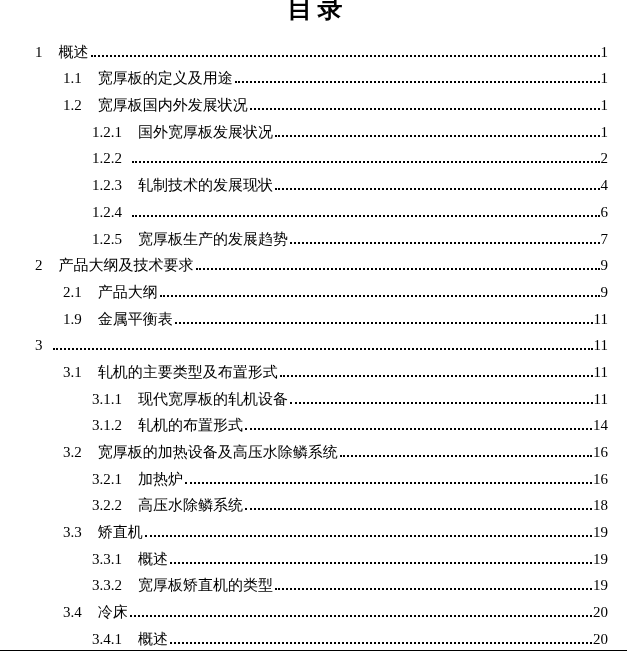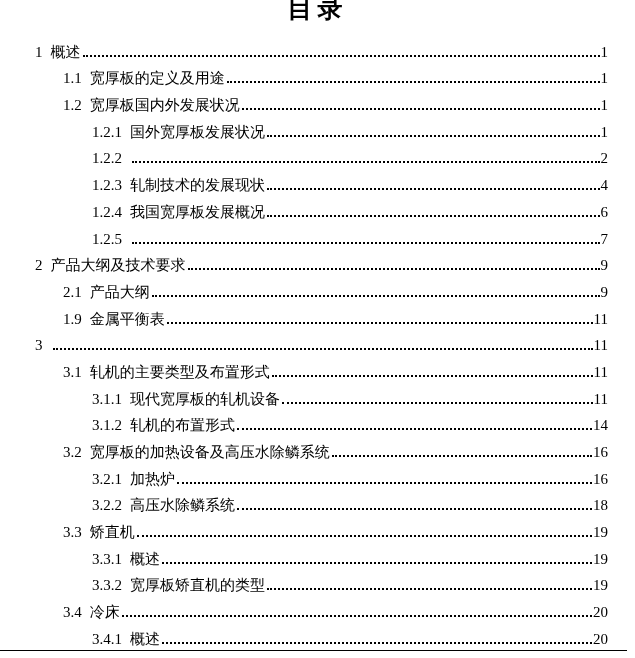--- a/index.html
+++ b/index.html
@@ -30,21 +30,21 @@
     display: flex;
     align-items: flex-end;
     height: 26.7px;
     font-size: 15px;
     line-height: 1.2;
     cursor: pointer;
   }
   .row.level-2 { padding-left: 28px; align-items: flex-end; }
   .row.level-3 { padding-left: 57px; justify-content: space-between; }
   .num   { white-space: nowrap; margin-right: 8px; }
-  .label { white-space: nowrap; }
+  .label { white-space: nowrap; margin-left: 8px; }
   .leader {
     flex: 1 1 auto;
     min-width: 8px;
     border-bottom: 2px dotted #000000;
     margin: 0 1px 4px 2px;
     height: 1px;
   }
   .pg { white-space: nowrap; }
   .bottom-bar {
     position: absolute;
@@ -91,26 +91,26 @@
     <span class="pg">2</span>
   </div>
       <div class="row level-3">
     <span class="num">1.2.3</span>
     <span class="label">轧制技术的发展现状</span>
     <span class="leader"></span>
     <span class="pg">4</span>
   </div>
       <div class="row level-3">
     <span class="num">1.2.4</span>
-    <span class="label">我国宽厚板发展概况</span>
     <span class="leader"></span>
     <span class="pg">6</span>
   </div>
       <div class="row level-3">
     <span class="num">1.2.5</span>
+    <span class="label">宽厚板生产的发展趋势</span>
     <span class="leader"></span>
     <span class="pg">7</span>
   </div>
       <div class="row level-1">
     <span class="num">2</span>
     <span class="label">产品大纲及技术要求</span>
     <span class="leader"></span>
     <span class="pg">9</span>
   </div>
       <div class="row level-2">

